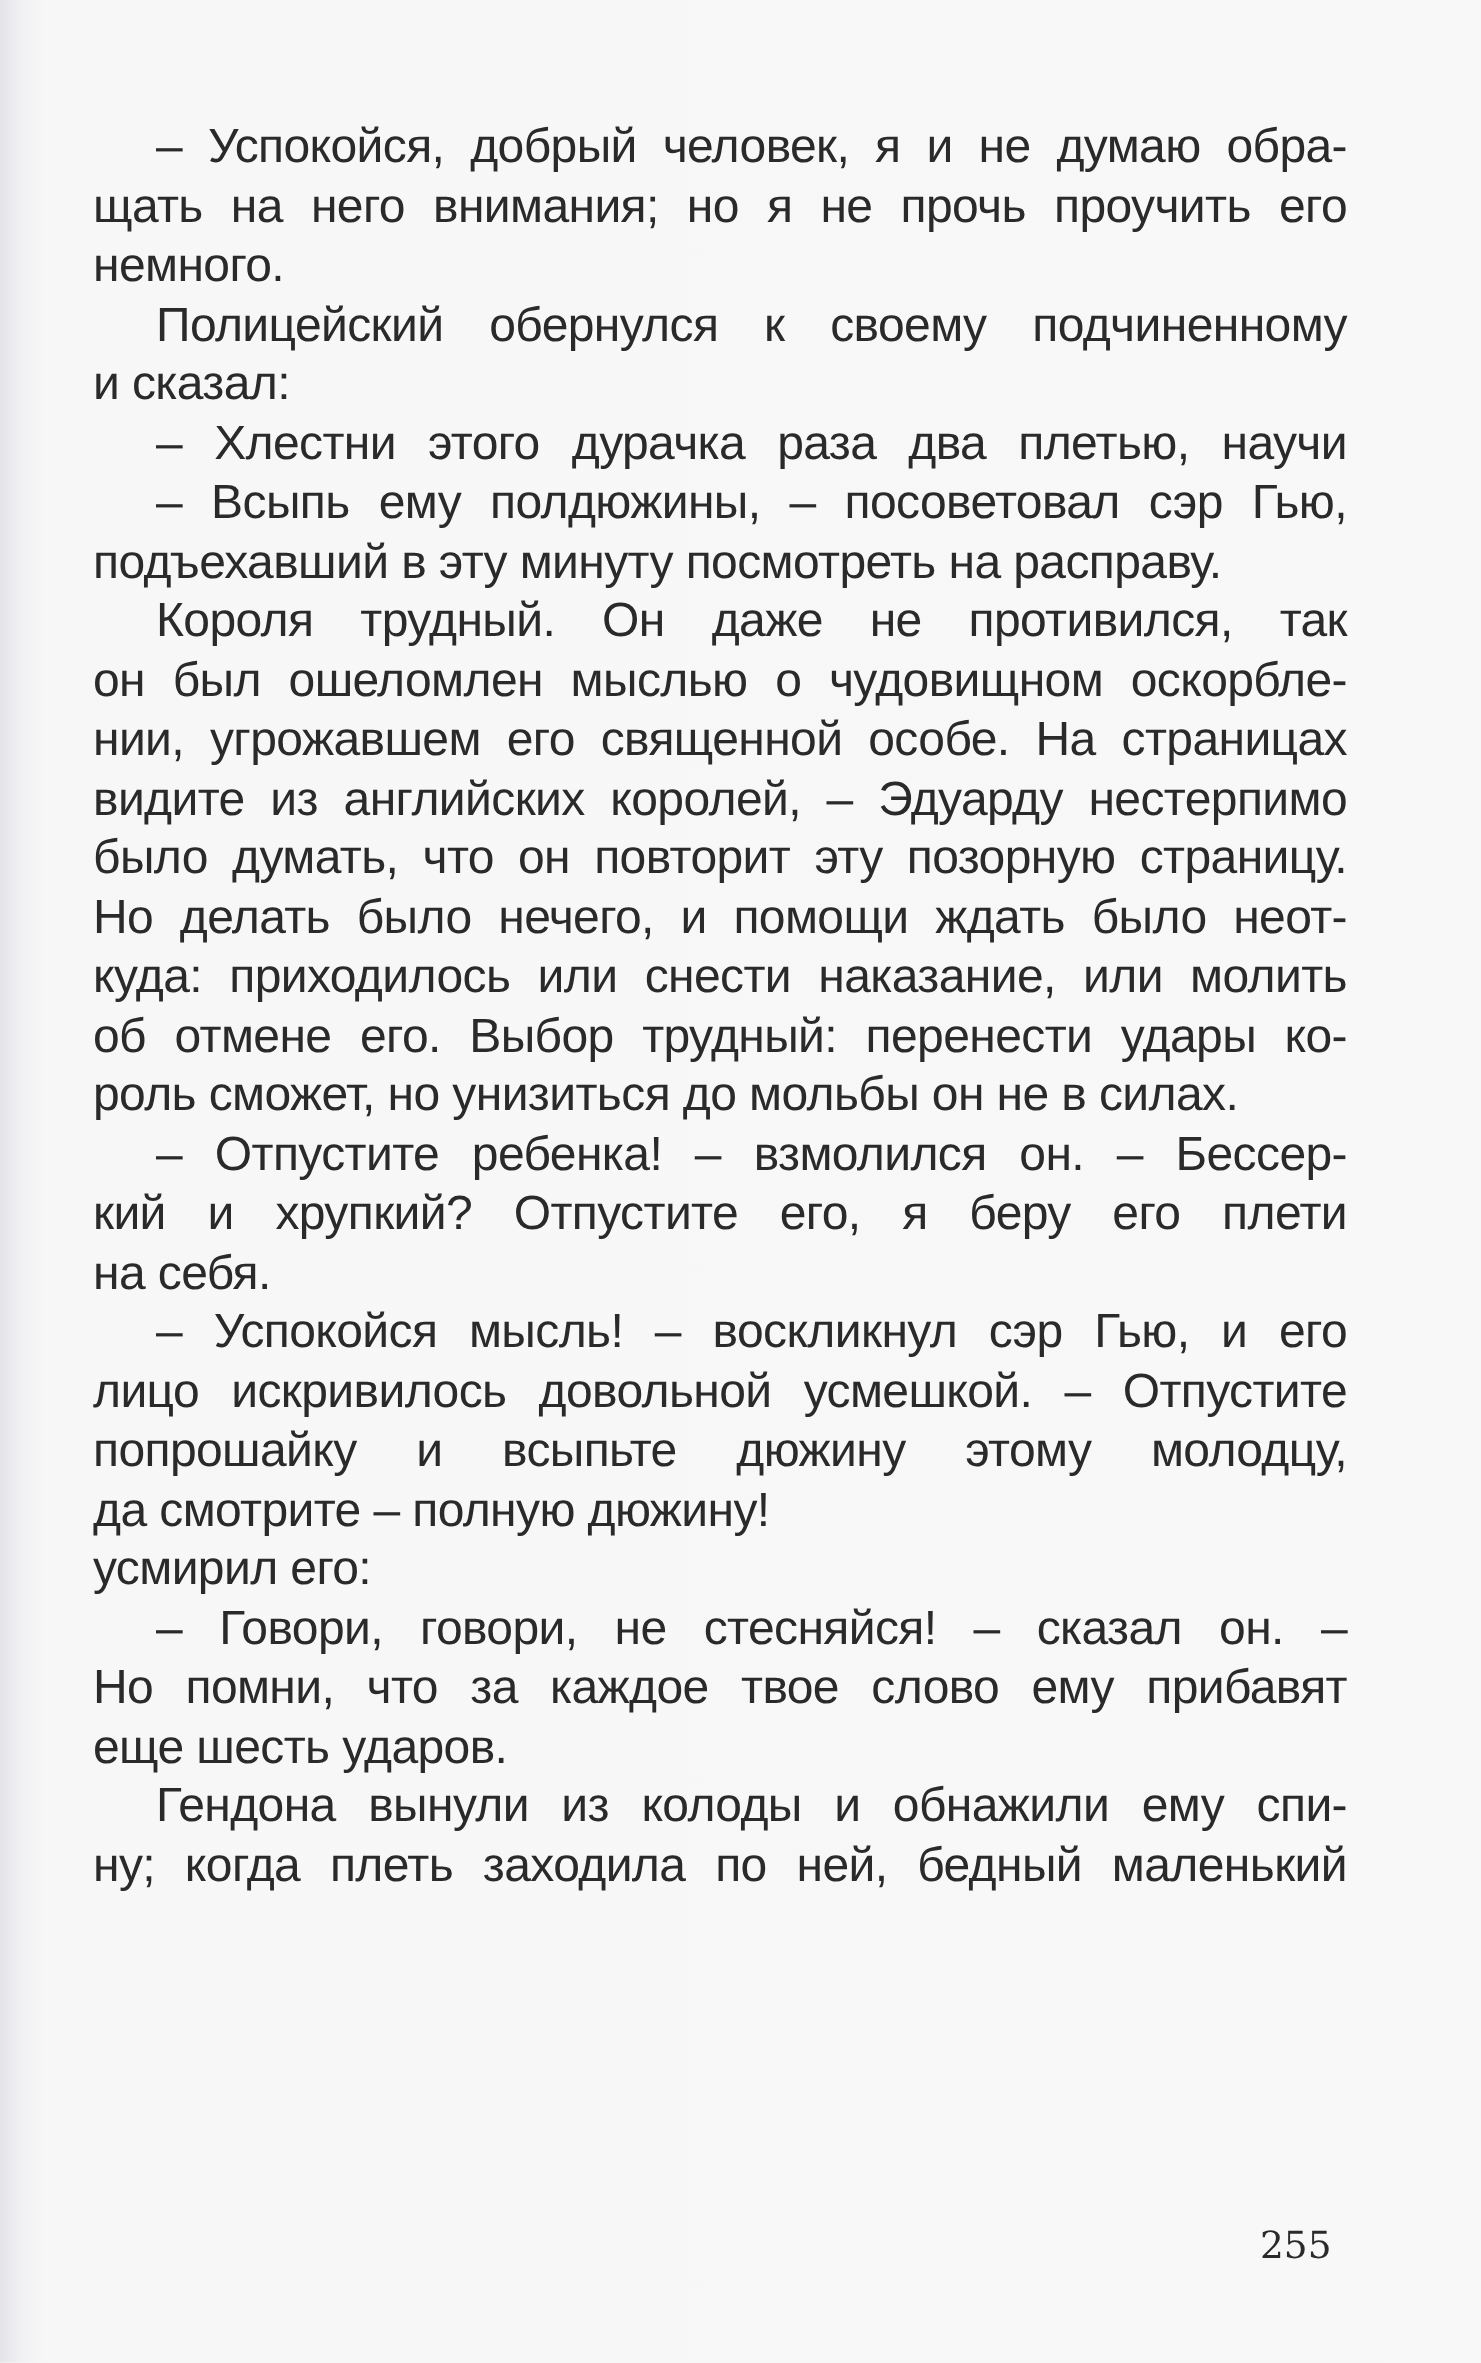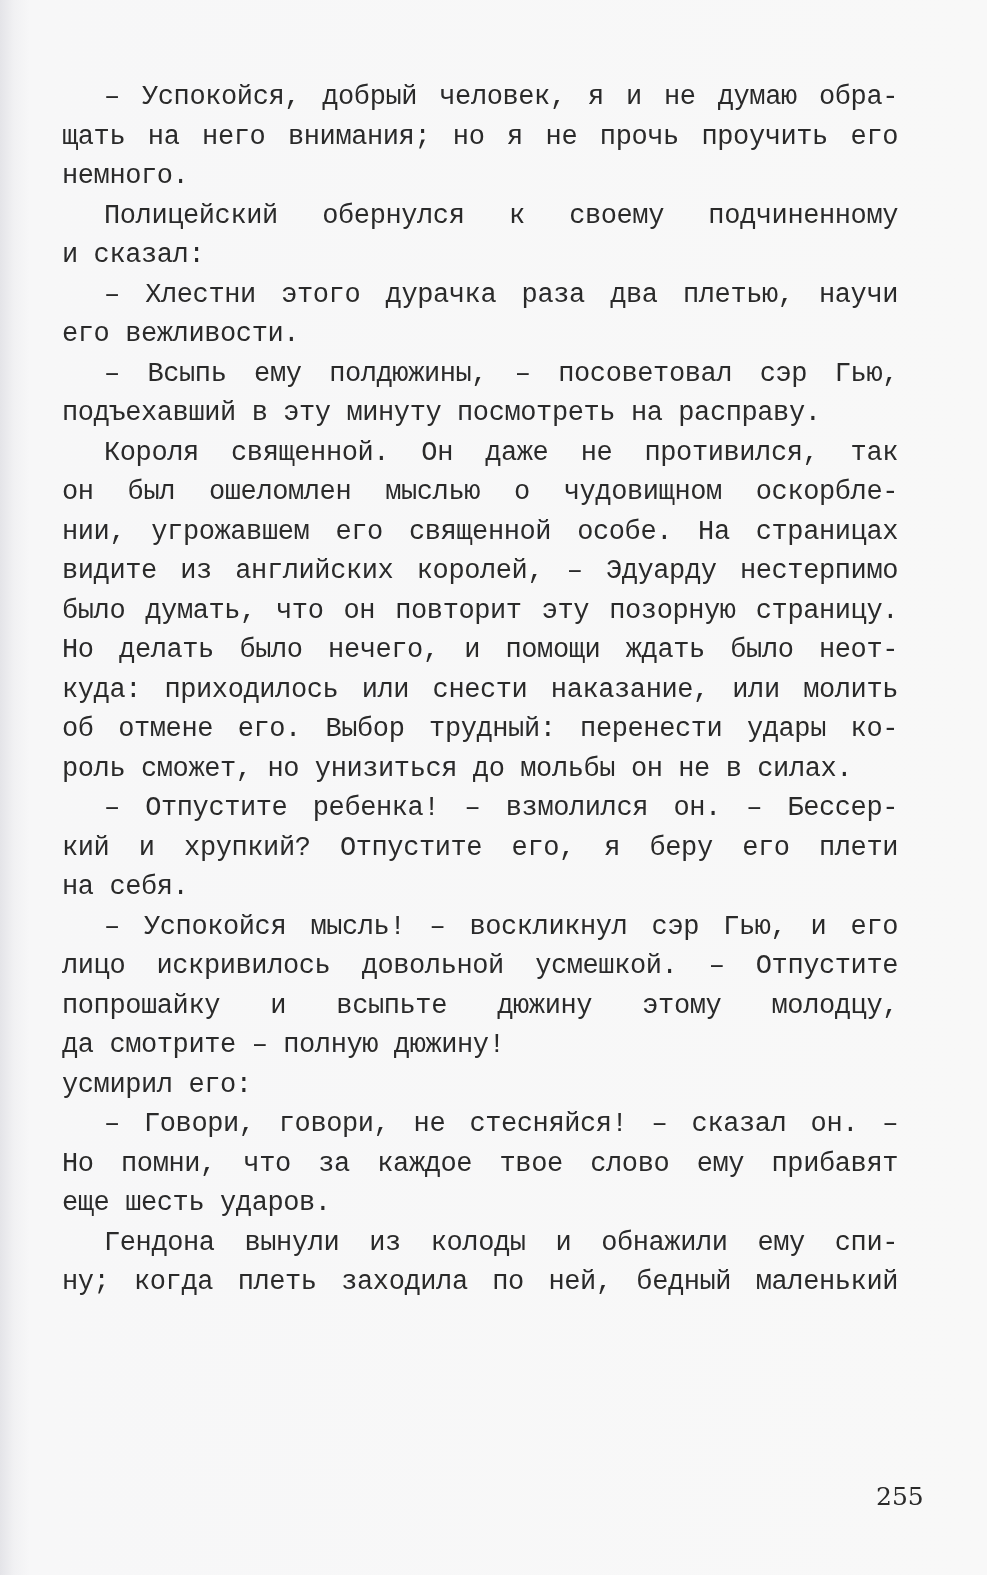--- a/index.html
+++ b/index.html
@@ -19,22 +19,22 @@
       top: 0;
       width: 987px;
       height: 1575px;
       background: linear-gradient(to right, #e4e4e8 0px, #f1f1f3 14px, #f7f7f8 30px, #f8f8f8 100%);
     }
     .text-block {
       position: absolute;
       left: 62px;
       top: 78px;
       width: 836px;
-      font-family: Liberation Mono, monospace;
-      font-size: 27px;
+      font-family: Liberation Sans, sans-serif;
+      font-size: 32px;
       color: #2a2a2a;
       letter-spacing: -0.4px;
     }
     .line {
       height: 39.5px;
       line-height: 39.5px;
       white-space: nowrap;
       text-align: justify;
       text-align-last: justify;
       display: block;
@@ -46,38 +46,36 @@
     .line.indent {
       padding-left: 42px;
     }
     .page-number {
       position: absolute;
       left: 840px;
       top: 1482px;
       font-family: "DejaVu Serif", serif;
       font-size: 25px;
       color: #2a2a2a;
-      margin-left: 36px;
     }
   </style>
 </head>
 <body>
 
 <div class="page">
   <div class="text-block" id="text-block">
       <div class="line indent">– Успокойся, добрый человек, я и не думаю обра-</div>
       <div class="line">щать на него внимания; но я не прочь проучить его</div>
       <div class="line last">немного.</div>
       <div class="line indent">Полицейский обернулся к своему подчиненному</div>
       <div class="line last">и сказал:</div>
       <div class="line indent">– Хлестни этого дурачка раза два плетью, научи</div>
-      <div class="line last">его вежливости.</div>
       <div class="line indent">– Всыпь ему полдюжины, – посоветовал сэр Гью,</div>
       <div class="line last">подъехавший в эту минуту посмотреть на расправу.</div>
-      <div class="line indent">Короля священной. Он даже не противился, так</div>
+      <div class="line indent">Короля трудный. Он даже не противился, так</div>
       <div class="line">он был ошеломлен мыслью о чудовищном оскорбле-</div>
       <div class="line">нии, угрожавшем его священной особе. На страницах</div>
       <div class="line">видите из английских королей, – Эдуарду нестерпимо</div>
       <div class="line">было думать, что он повторит эту позорную страницу.</div>
       <div class="line">Но делать было нечего, и помощи ждать было неот-</div>
       <div class="line">куда: приходилось или снести наказание, или молить</div>
       <div class="line">об отмене его. Выбор трудный: перенести удары ко-</div>
       <div class="line last">роль сможет, но унизиться до мольбы он не в силах.</div>
       <div class="line indent">– Отпустите ребенка! – взмолился он. – Бессер-</div>
       <div class="line">кий и хрупкий? Отпустите его, я беру его плети</div>

